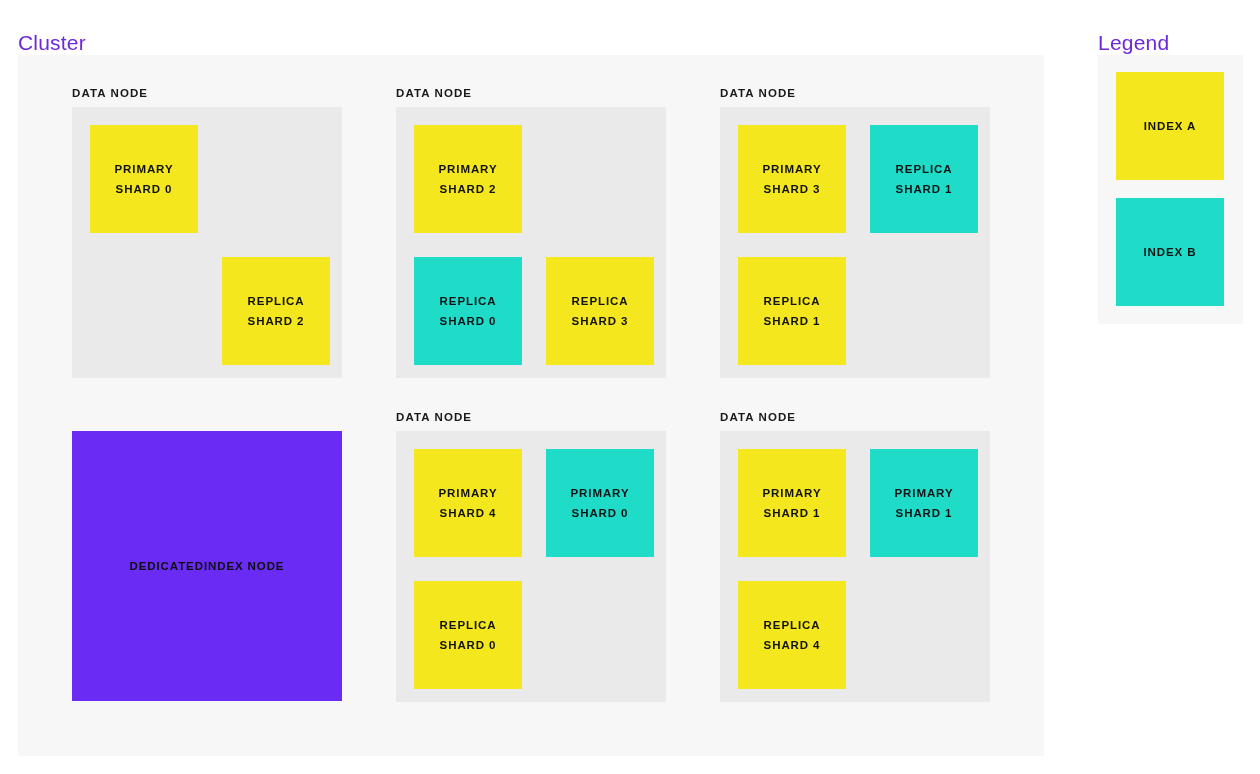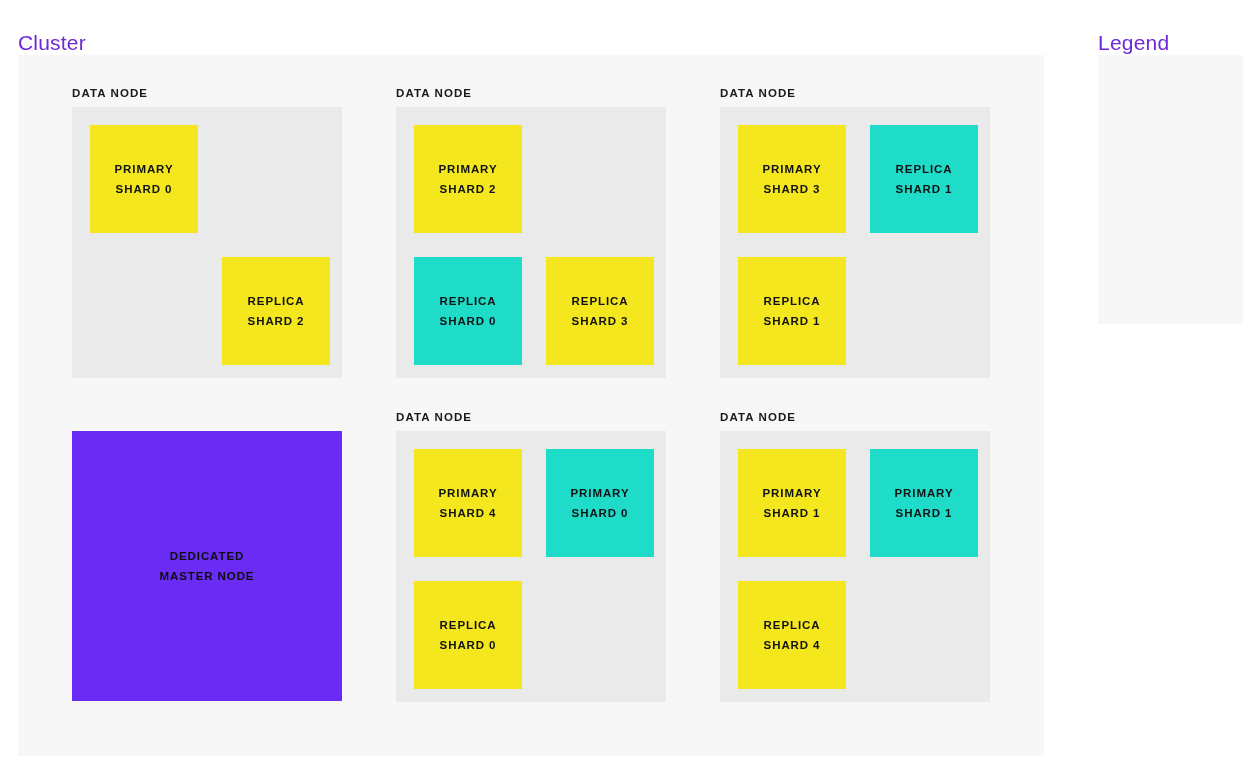--- a/index.html
+++ b/index.html
@@ -93,21 +93,21 @@
   .c-index-a { background: #f5e71e; }
   .c-index-b { background: #1fdcc9; }
 
   
   #master-node {
     position: absolute;
     width: 270px;
     height: 270px;
     background: #6a2bf5;
     display: flex;
-    flex-direction: column;
+    flex-direction: row;
     align-items: center;
     justify-content: center;
     font-size: 11.5px;
     font-weight: 700;
     letter-spacing: 0.9px;
     color: #0d0d10;
     line-height: 1.75;
     text-align: center;
   }
   #master-node .ln { display: block; white-space: nowrap; }
@@ -237,20 +237,26 @@
           <div class="shard c-index-a">
             <span class="ln">REPLICA</span>
             <span class="ln">SHARD 4</span>
           </div>
           <div class="shard empty"></div>
         </div>
       </div>
     </div>
     <div id="master-node" style="left: 54px; top: 376px;">
       <span class="ln">DEDICATED</span>
-      <span class="ln">MASTER NODE</span>
+      <span class="ln">INDEX NODE</span>
     </div>
   </div>
 
 <h1 class="section-title" id="legend-title">Legend</h1>
 
 <div id="legend-panel">
+  <div class="legend-swatch c-index-a" id="legend-swatch-0">
+    <span>INDEX A</span>
+  </div>
+  <div class="legend-swatch c-index-b" id="legend-swatch-1">
+    <span>INDEX B</span>
+  </div>
 </div>
 
 </body></html>

